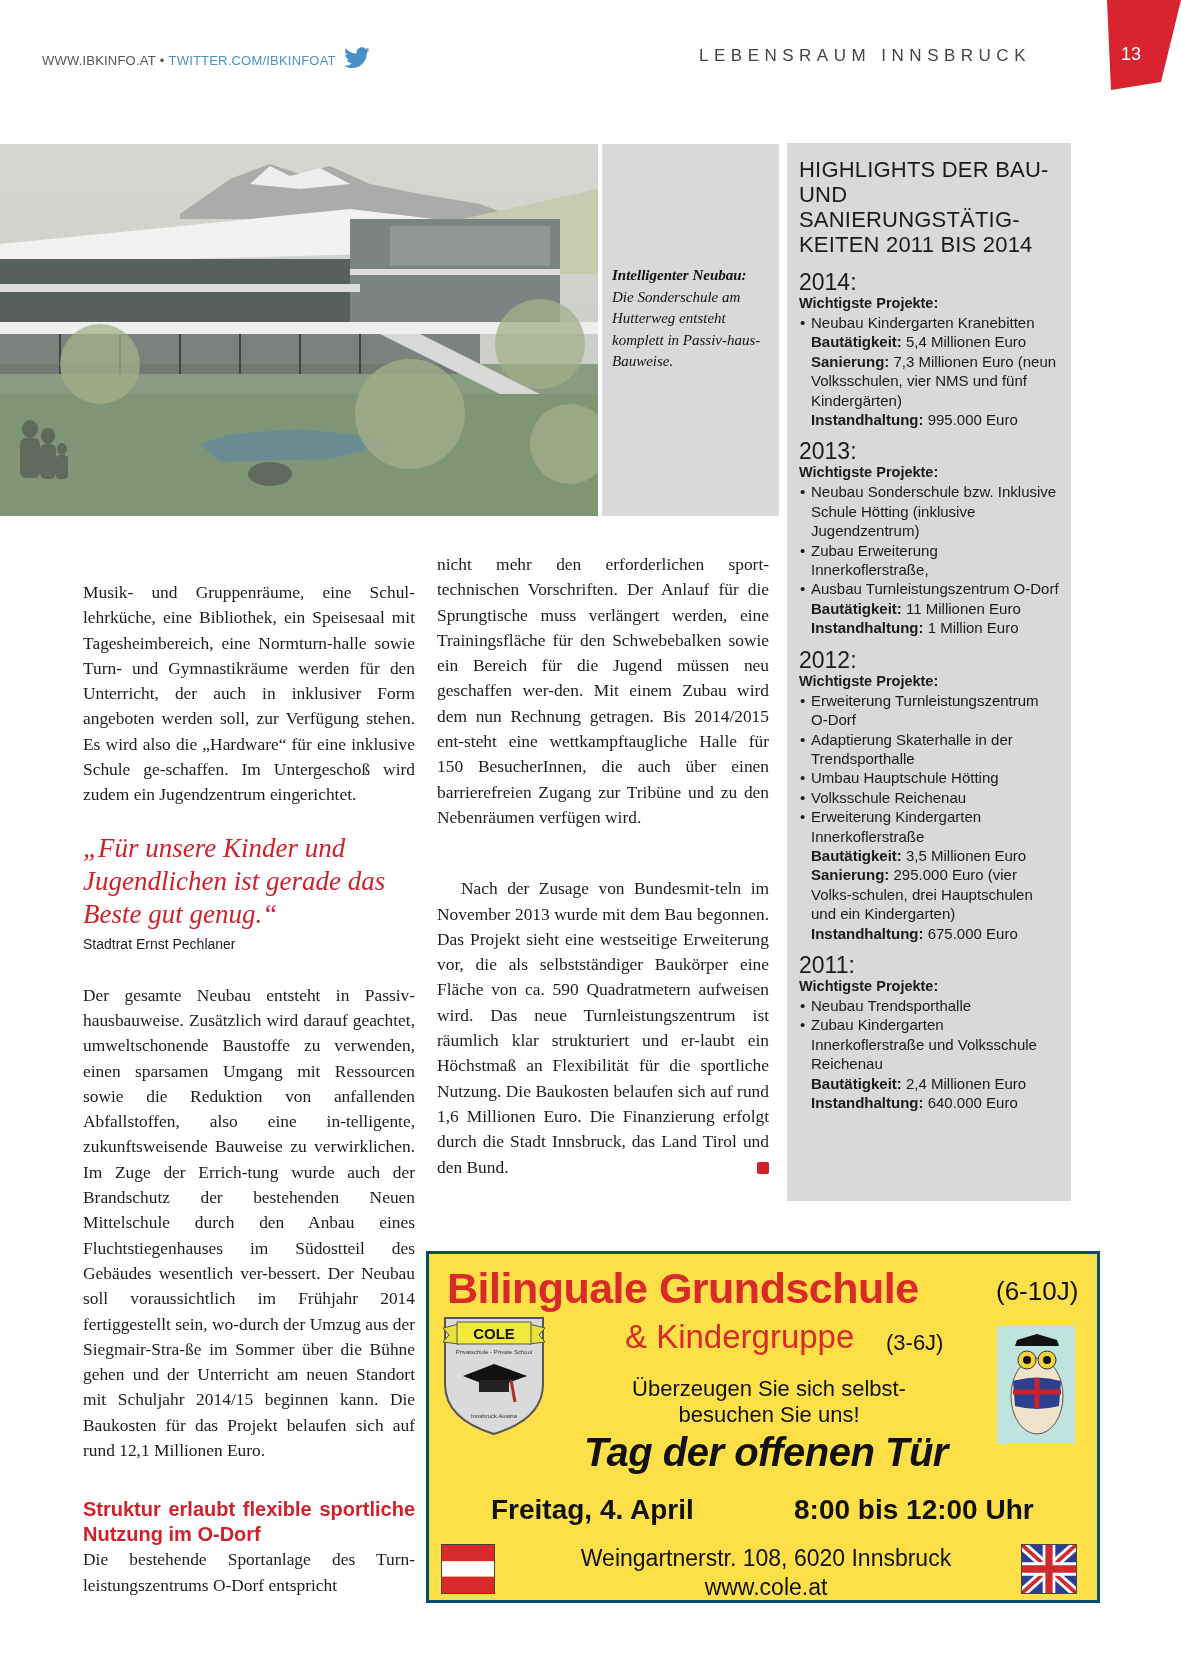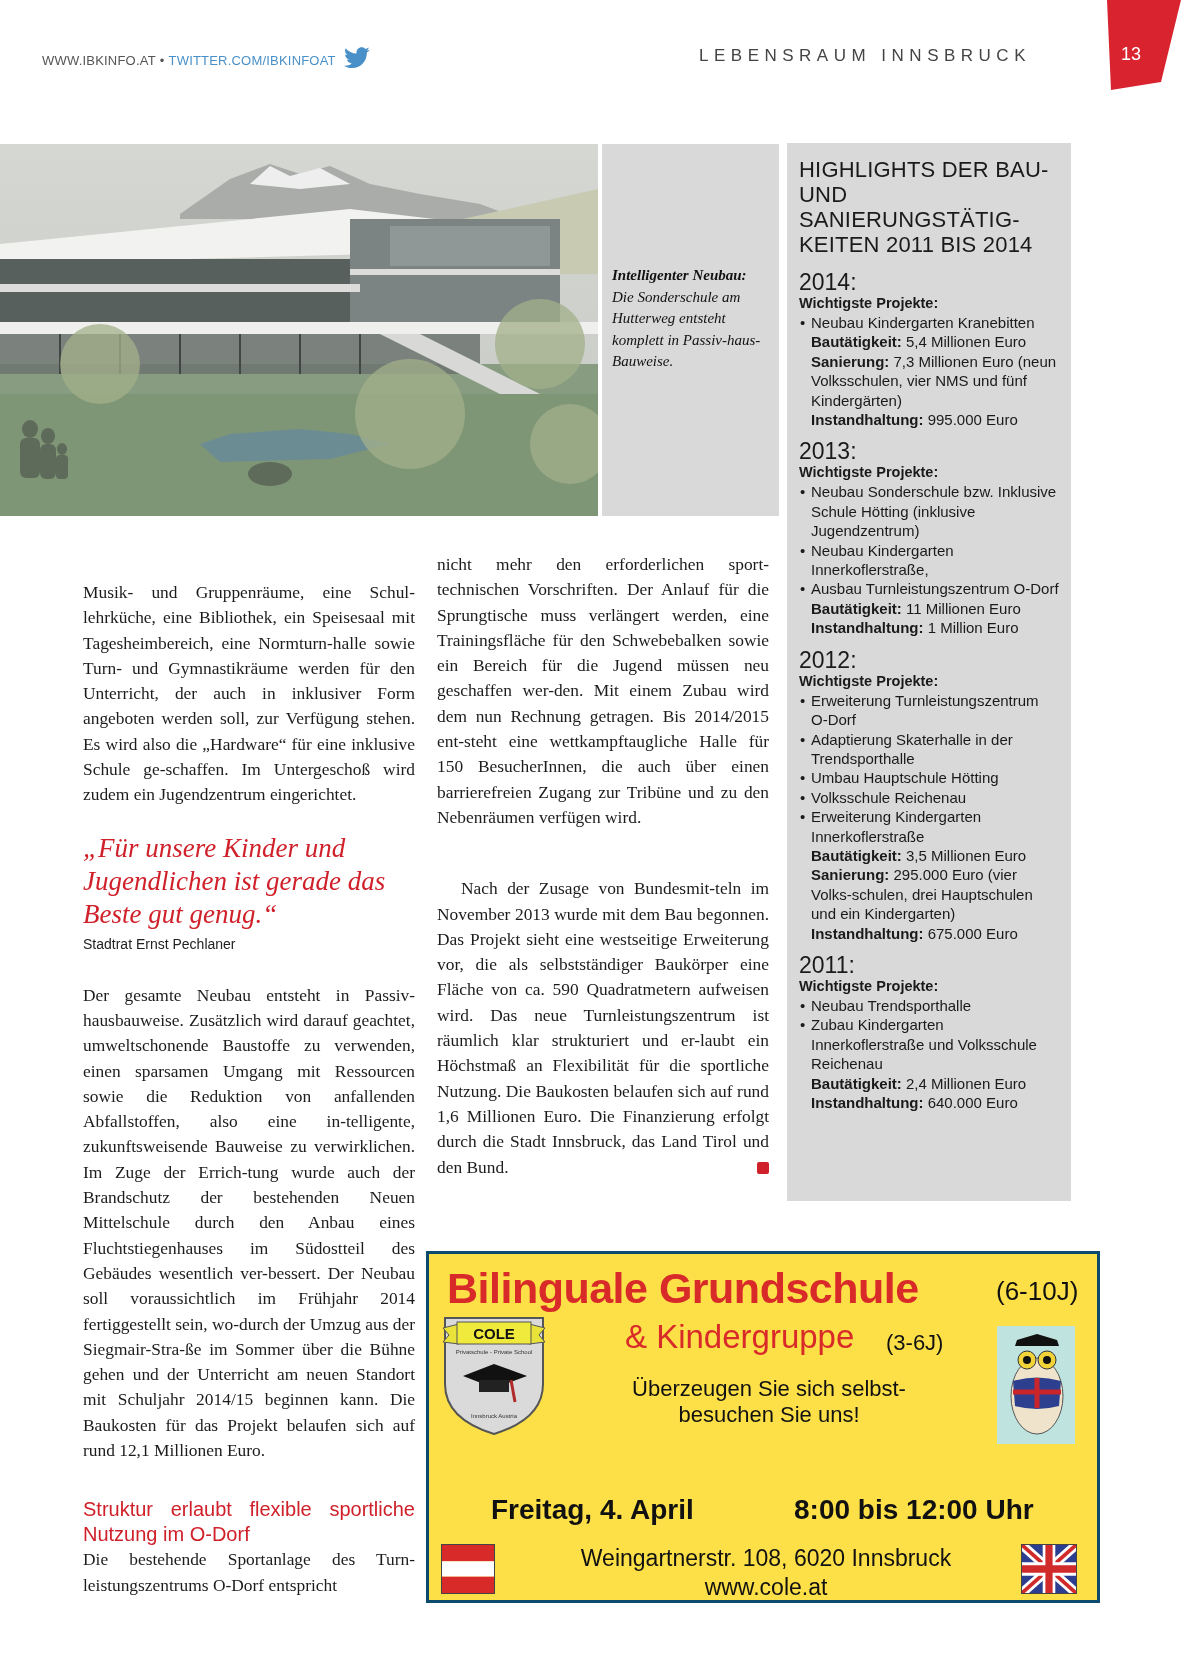--- a/index.html
+++ b/index.html
@@ -34,21 +34,21 @@
   .yblock { margin-bottom: 10px; }
 
   
   .col { position: absolute; width: 332px; font-size: 17.4px; line-height: 25.3px; text-align: justify; hyphens: manual; color: #1c1c1c; }
   .col p { text-align: justify; }
   .col1 { left: 83px; top: 580px; }
   .col2 { left: 437px; top: 552px; }
   .indent { text-indent: 24px; margin-top: 46px; }
   .quote { color: #d0202a; font-style: italic; font-size: 27px; line-height: 33px; margin-top: 24px; text-align: left !important; }
   .quote-author { font-family: "Liberation Sans", sans-serif; font-size: 14px; line-height: 18px; color: #222; margin-top: 4px; margin-bottom: 30px; }
-  .subhead { font-family: "Liberation Sans", sans-serif; color: #d0202a; font-size: 20px; line-height: 25px; margin-top: 34px; }
+  .subhead { font-family: "Liberation Sans", sans-serif; color: #d0202a; font-size: 20px; line-height: 25px; margin-top: 34px; font-weight: bold; }
   .endmark { display: inline-block; width: 12px; height: 12px; background: #d0202a; border-radius: 2px; float: right; margin-top: 7px; }
 
   
   .ad { position: absolute; left: 426px; top: 1251px; width: 674px; height: 352px; border: 3px solid #0c4a6e; background: #fde047; font-family: "Liberation Sans", sans-serif; }
   .ad-title { position: absolute; left: 18px; top: 10px; font-size: 43px; font-weight: bold; color: #d92a2a; white-space: nowrap; letter-spacing: -0.5px; }
   .ad-title-age { position: absolute; left: 567px; top: 22px; font-size: 26px; color: #111; }
   .ad-sub { position: absolute; left: 186px; top: 64px; font-size: 33px; color: #d92a2a; white-space: nowrap; margin-left: 10px; }
   .ad-sub-age { position: absolute; left: 457px; top: 76px; font-size: 22px; color: #111; }
   .ad-line1 { position: absolute; left: 190px; top: 122px; width: 300px; text-align: center; font-size: 22px; color: #111; line-height: 26px; }
   .ad-big { position: absolute; left: 0; top: 176px; width: 674px; text-align: center; font-size: 40px; font-weight: bold; font-style: italic; color: #111; letter-spacing: -0.5px; }
@@ -147,21 +147,21 @@
     <div class="kv"><b>Bautätigkeit:</b><span> 5,4 Millionen Euro</span></div>
     <div class="kv"><b>Sanierung:</b><span> 7,3 Millionen Euro (neun Volksschulen, vier NMS und fünf Kindergärten)</span></div>
     <div class="kv"><b>Instandhaltung:</b><span> 995.000 Euro</span></div>
   </div>
 
   <div class="yblock">
     <div class="year">2013:</div>
     <div class="wp">Wichtigste Projekte:</div>
     <ul>
       <li>Neubau Sonderschule bzw. Inklusive Schule Hötting (inklusive Jugendzentrum)</li>
-      <li>Neubau Kindergarten Innerkoflerstraße,</li>
+      <li>Zubau Erweiterung Innerkoflerstraße,</li>
       <li>Ausbau Turnleistungszentrum O-Dorf</li>
     </ul>
     <div class="kv"><b>Bautätigkeit:</b><span> 11 Millionen Euro</span></div>
     <div class="kv"><b>Instandhaltung:</b><span> 1 Million Euro</span></div>
   </div>
 
   <div class="yblock">
     <div class="year">2012:</div>
     <div class="wp">Wichtigste Projekte:</div>
     <ul>
@@ -201,20 +201,21 @@
   <p>nicht mehr den erforderlichen sport-technischen Vorschriften. Der Anlauf für die Sprungtische muss verlängert werden, eine Trainingsfläche für den Schwebebalken sowie ein Bereich für die Jugend müssen neu geschaffen wer-den. Mit einem Zubau wird dem nun Rechnung getragen. Bis 2014/2015 ent-steht eine wettkampftaugliche Halle für 150 BesucherInnen, die auch über einen barrierefreien Zugang zur Tribüne und zu den Nebenräumen verfügen wird.</p>
   <p class="indent"><span>Nach der Zusage von Bundesmit-teln im November 2013 wurde mit dem Bau begonnen. Das Projekt sieht eine westseitige Erweiterung vor, die als selbstständiger Baukörper eine Fläche von ca. 590 Quadratmetern aufweisen wird. Das neue Turnleistungszentrum ist räumlich klar strukturiert und er-laubt ein Höchstmaß an Flexibilität für die sportliche Nutzung. Die Baukosten belaufen sich auf rund 1,6 Millionen Euro. Die Finanzierung erfolgt durch die Stadt Innsbruck, das Land Tirol und den Bund.</span><span class="endmark"></span></p>
 </div>
 
 <div class="ad">
   <div class="ad-title">Bilinguale Grundschule</div>
   <div class="ad-title-age">(6-10J)</div>
   <div class="ad-sub">&amp; Kindergruppe</div>
   <div class="ad-sub-age">(3-6J)</div>
   <div class="ad-line1">Überzeugen Sie sich selbst- besuchen Sie uns!</div>
+  <div class="ad-big">Tag der offenen Tür</div>
   <div class="ad-date">Freitag, 4. April</div>
   <div class="ad-time">8:00 bis 12:00 Uhr</div>
   <div class="ad-addr">
     <div>Weingartnerstr. 108, 6020 Innsbruck</div>
     <div>www.cole.at</div>
   </div>
 
   <svg class="crest" viewBox="0 0 106 122">
     <path d="M4 4 H102 V70 Q102 105 53 120 Q4 105 4 70 Z" fill="#dadada" stroke="#555" stroke-width="2"></path>
     <polygon points="2,14 18,10 18,30 2,28 8,21" fill="#e8e23a" stroke="#555"></polygon>

